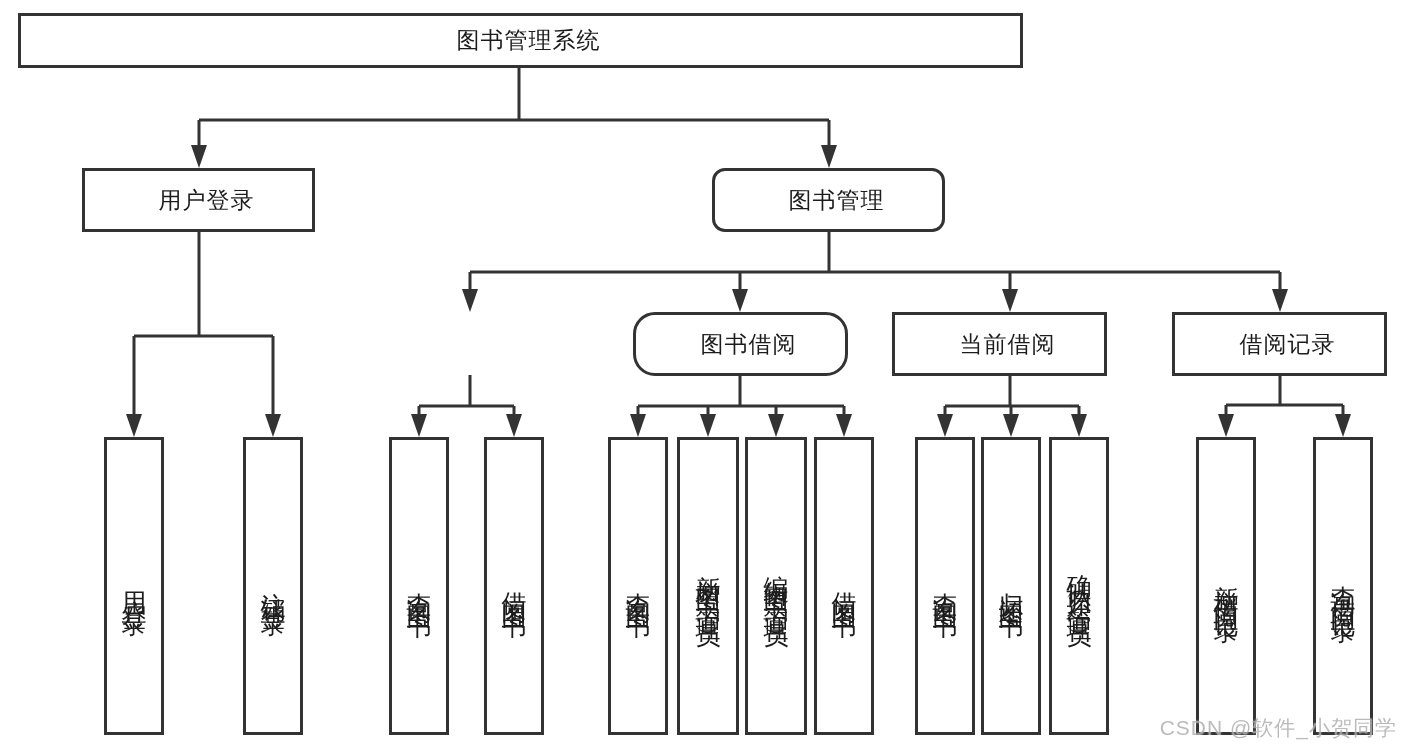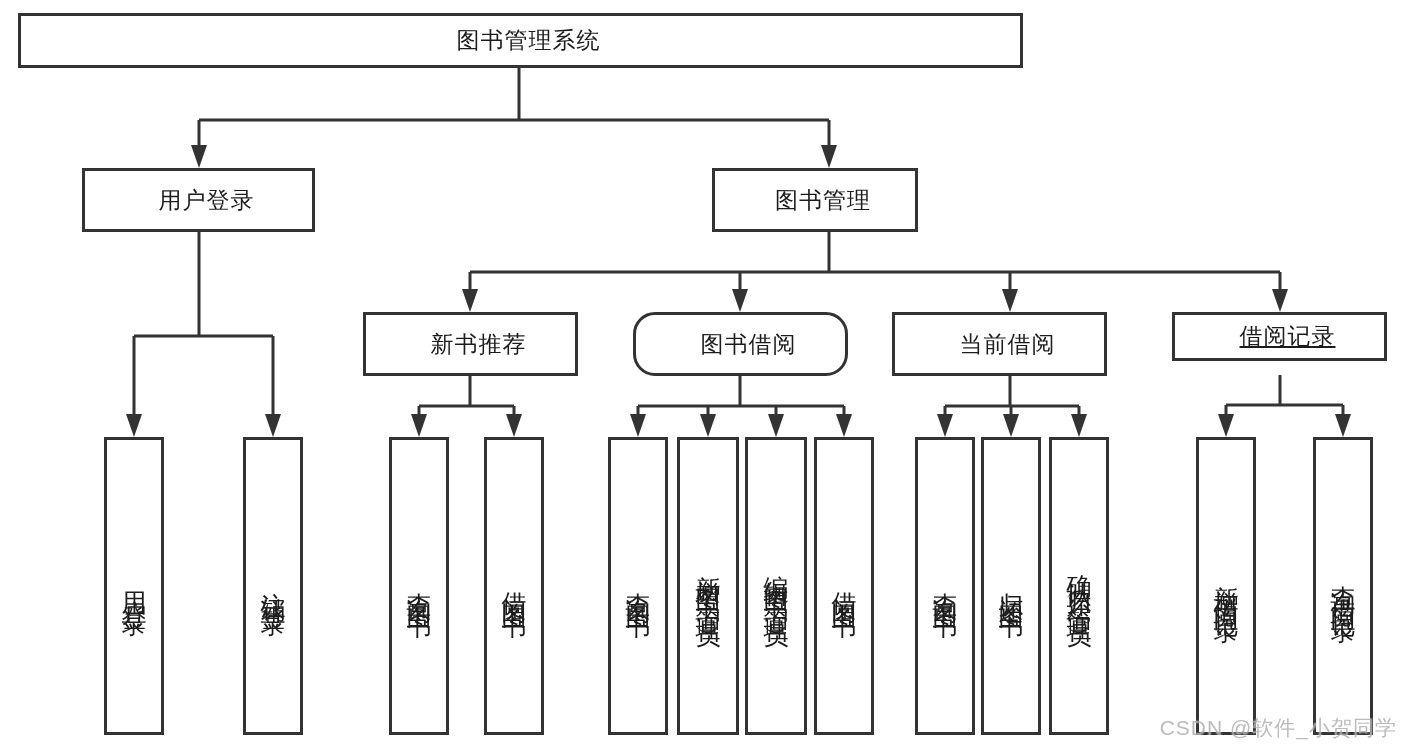--- a/index.html
+++ b/index.html
@@ -143,34 +143,31 @@
     </g>
   </svg>
 
   <div class="hnode" style="left:18px;top:13px;width:1005px;height:55px;">
     <span>图书管理系统</span>
   </div>
 
   <div class="hnode" style="left:82px;top:168px;width:233px;height:64px;">
     <span>用户登录</span>
   </div>
-  <div class="hnode" style="left:712px;top:168px;width:206px;height:64px;">
+  <div class="hnode" style="left:712px;top:168px;width:233px;height:64px;border-radius:13px;">
     <span>图书管理</span>
   </div>
 
-  <div class="hnode" style="left:363px;top:312px;width:215px;height:64px;">
-    <span>新书推荐</span>
-  </div>
   <div class="hnode" style="left:633px;top:312px;width:215px;height:64px;border-radius:22px;">
     <span>图书借阅</span>
   </div>
   <div class="hnode" style="left:892px;top:312px;width:215px;height:64px;">
     <span>当前借阅</span>
   </div>
-  <div class="hnode" style="left:1172px;top:312px;width:215px;height:49px;text-decoration:underline;">
+  <div class="hnode" style="left:1172px;top:312px;width:215px;height:64px;">
     <span>借阅记录</span>
   </div>
 
   <div class="vnode" style="left:104px;width:60px;">
     <span class="vtext">用户登录</span>
   </div>
   <div class="vnode" style="left:243px;width:60px;">
     <span class="vtext">注销登录</span>
   </div>
 

